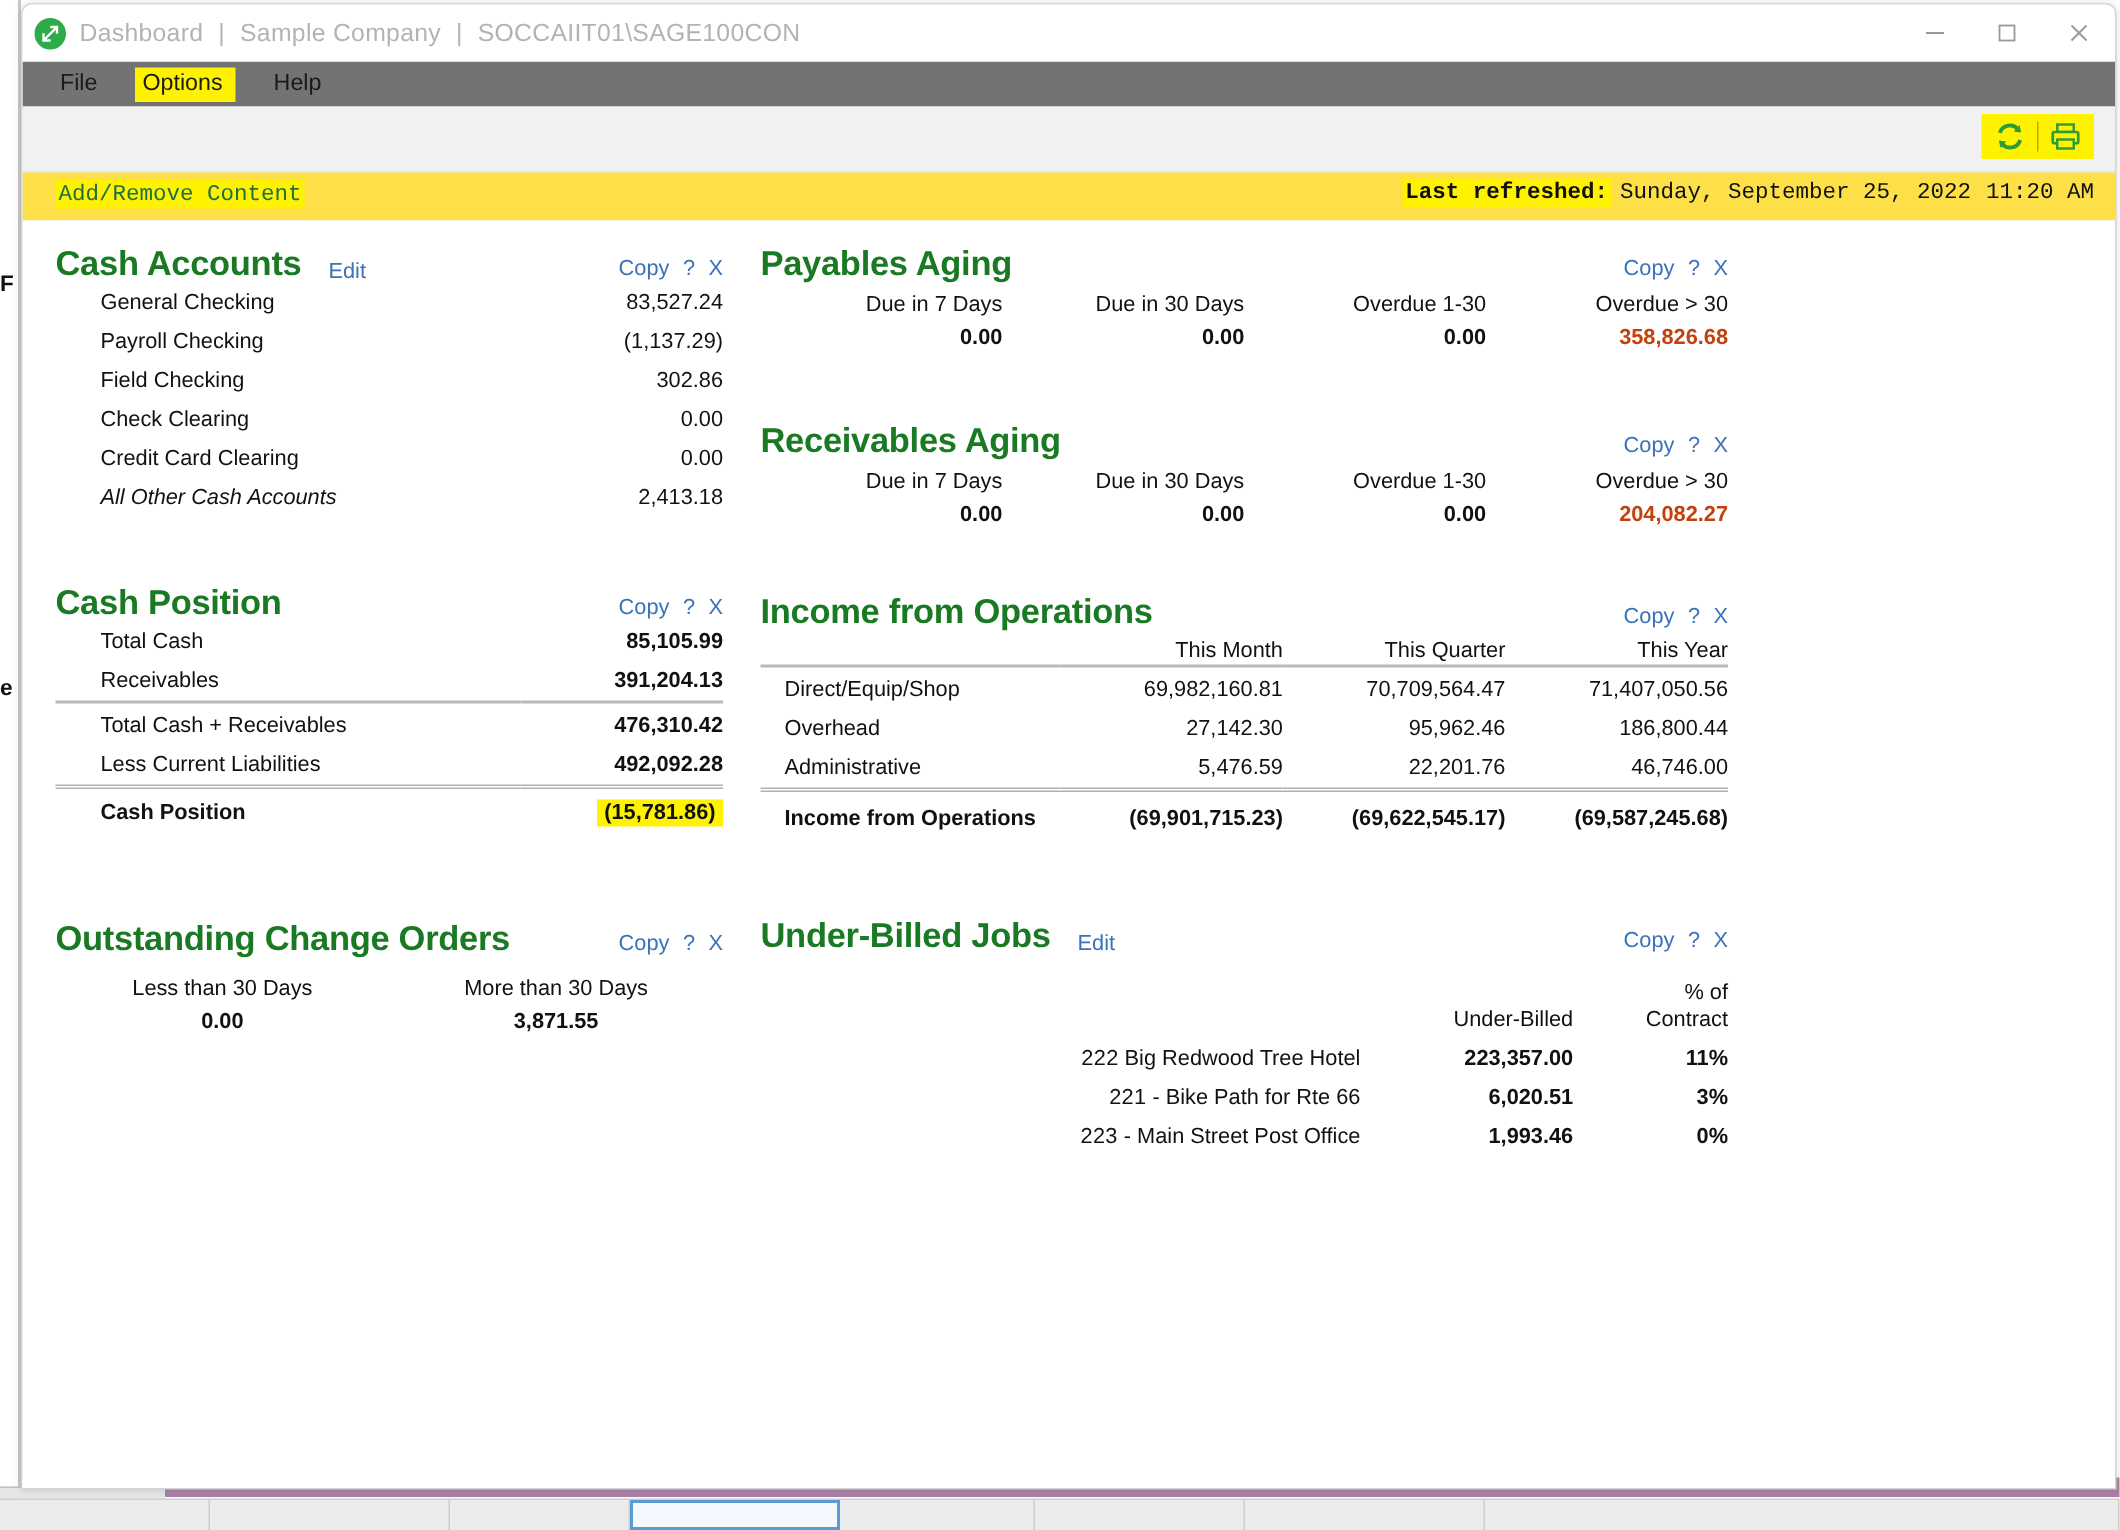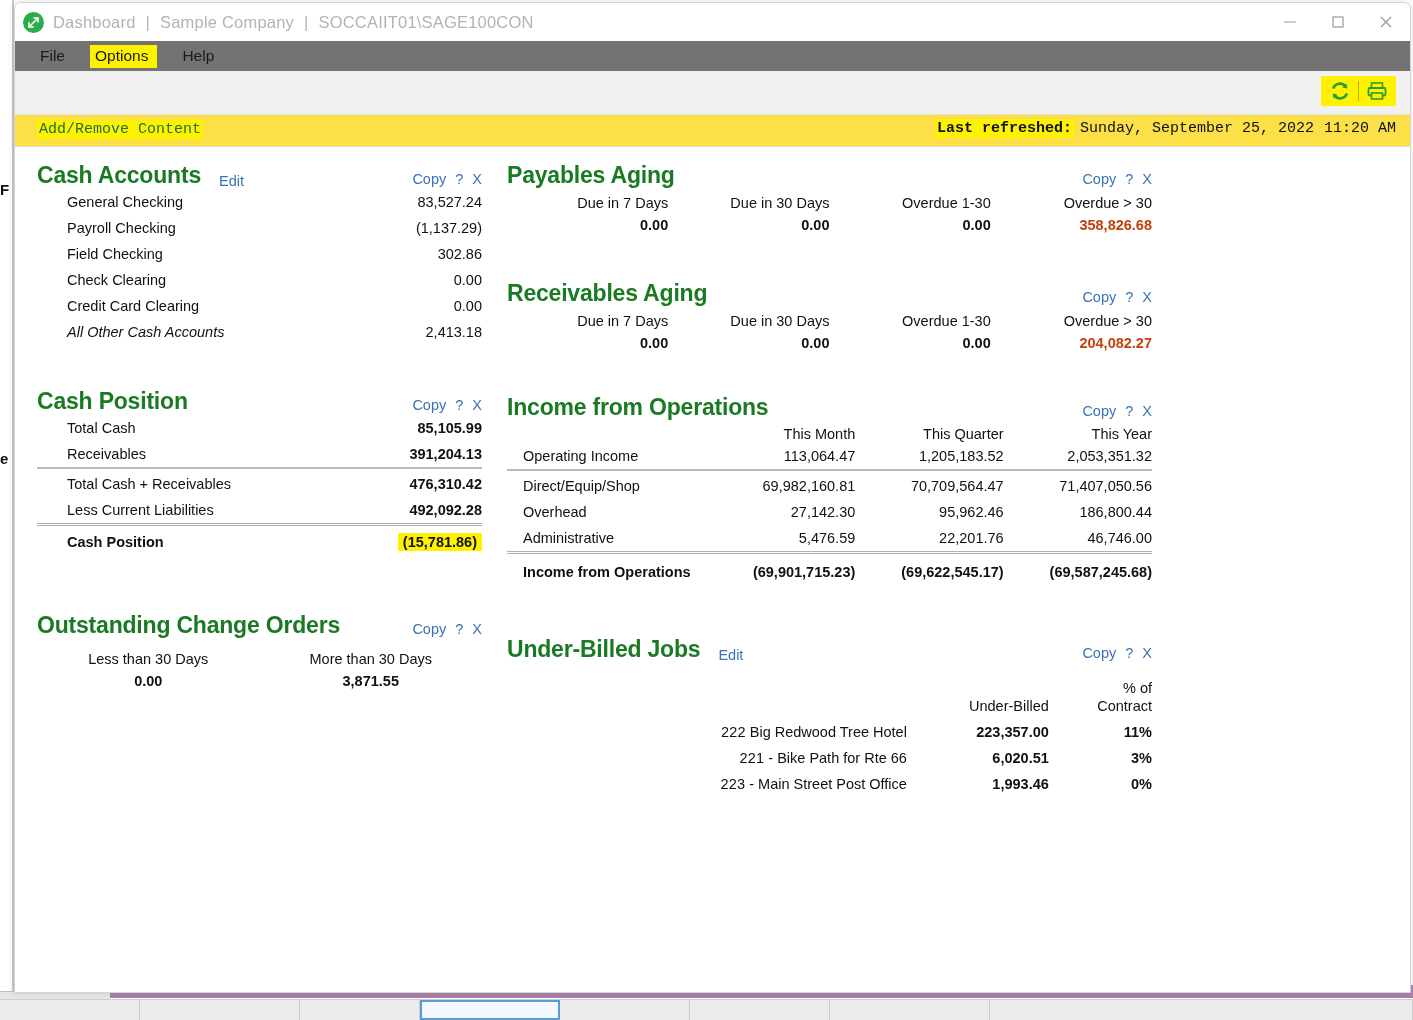--- a/index.html
+++ b/index.html
@@ -578,26 +578,20 @@
           </span>
         </div>
         <table class="income">
           <tbody>
               <tr>
             <th class="cw1 lbl"></th>
             <th class="cw2">This Month</th>
             <th class="cw3">This Quarter</th>
             <th class="cw4">This Year</th>
           </tr>
-          <tr>
-            <td class="lbl">Operating Income</td>
-            <td>113,064.47</td>
-            <td>1,205,183.52</td>
-            <td>2,053,351.32</td>
-          </tr>
           <tr class="topline">
             <td class="lbl">Direct/Equip/Shop</td>
             <td>69,982,160.81</td>
             <td>70,709,564.47</td>
             <td>71,407,050.56</td>
           </tr>
           <tr>
             <td class="lbl">Overhead</td>
             <td>27,142.30</td>
             <td>95,962.46</td>

